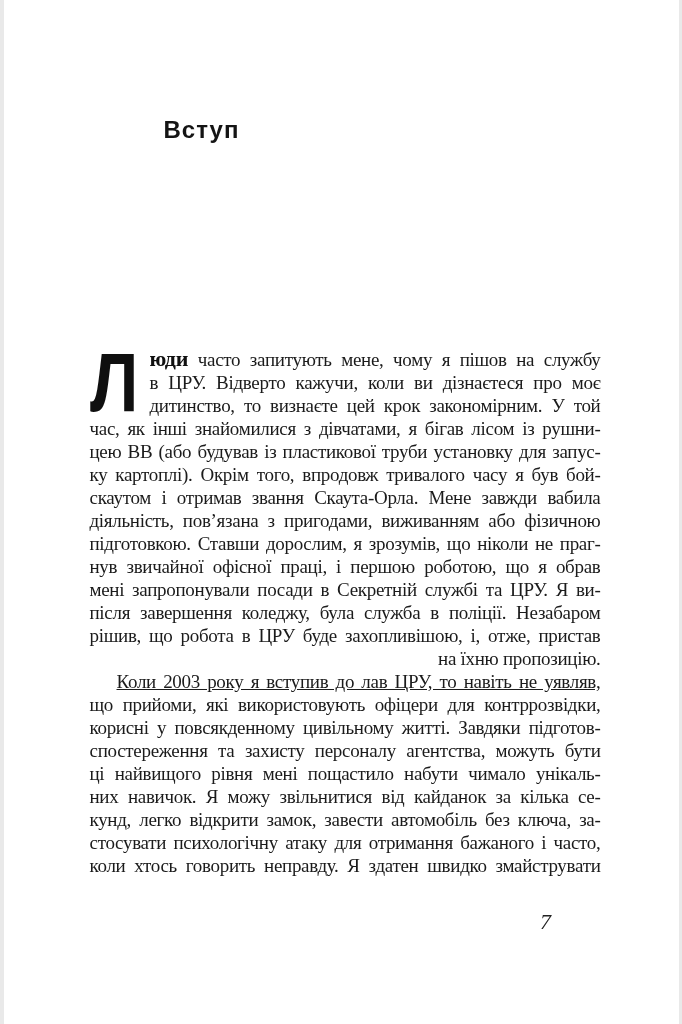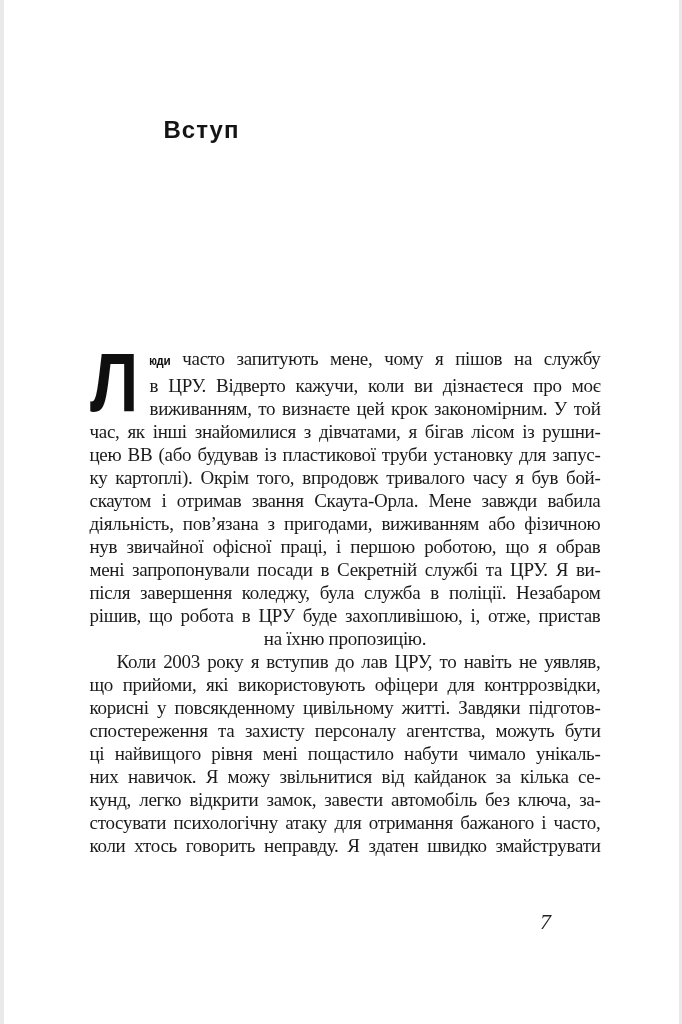--- a/index.html
+++ b/index.html
@@ -33,51 +33,51 @@
     top: 347px;
     width: 511px;
     font-family: "Liberation Serif", serif;
     font-size: 19px;
     line-height: 23px;
     letter-spacing: -0.3px;
     color: #1b1b1b;
   }
 
   .line {
-    text-align: center;
+    text-align: right;
     white-space: normal;
   }
   .line.j {
     text-align: justify;
     text-align-last: justify;
   }
-  .line.indent { text-indent: 27px; }
+  .line.indent { text-indent: 27px; text-decoration: underline; }
 
   .dropcap {
     float: left;
     width: 50px;
     height: 66px;
     margin-right: 10px;
     font-family: "Liberation Sans", sans-serif;
     font-weight: 700;
     font-size: 84px;
     line-height: 70px;
     letter-spacing: 0;
     color: #0f0f0f;
   }
   .dropcap .dc-glyph {
     display: inline-block;
     transform: scaleX(0.82);
     transform-origin: 0 50%;
   }
 
   .lead-bold {
-    font-family: Liberation Mono, monospace;
+    font-family: Liberation Serif, serif;
     font-weight: 700;
-    font-size: 12px;
+    font-size: 22px;
     letter-spacing: -0.2px;
     color: #101010;
   }
 
   .page-number {
     position: absolute;
     left: 528px;
     top: 910px;
     width: 28px;
     text-align: center;
@@ -94,26 +94,27 @@
 <div class="page">
 
   <div class="chapter-title">Вступ</div>
 
   <div class="textblock">
 
     <div class="line j">
       <span class="dropcap"><span class="dc-glyph">Л</span></span><span class="lead-bold">юди</span> <span>часто запитують мене, чому я пішов на службу</span>
     </div>
     <div class="line j">в ЦРУ. Відверто кажучи, коли ви дізнаєтеся про моє</div>
-    <div class="line j">виживанням, то визнаєте цей крок закономірним. У той</div>
+    <div class="line j">дитинство, то визнаєте цей крок закономірним. У той</div>
     <div class="line j">час, як інші знайомилися з дівчатами, я бігав лісом із рушни-</div>
     <div class="line j">цею BB (або будував із пластикової труби установку для запус-</div>
     <div class="line j">ку картоплі). Окрім того, впродовж тривалого часу я був бой-</div>
     <div class="line j">скаутом і отримав звання Скаута-Орла. Мене завжди вабила</div>
     <div class="line j">діяльність, пов’язана з пригодами, виживанням або фізичною</div>
+    <div class="line j">підготовкою. Ставши дорослим, я зрозумів, що ніколи не праг-</div>
     <div class="line j">нув звичайної офісної праці, і першою роботою, що я обрав</div>
     <div class="line j">мені запропонували посади в Секретній службі та ЦРУ. Я ви-</div>
     <div class="line j">після завершення коледжу, була служба в поліції. Незабаром</div>
     <div class="line j">рішив, що робота в ЦРУ буде захопливішою, і, отже, пристав</div>
     <div class="line">на їхню пропозицію.</div>
 
     <div class="line j indent">Коли 2003 року я вступив до лав ЦРУ, то навіть не уявляв,</div>
     <div class="line j">що прийоми, які використовують офіцери для контррозвідки,</div>
     <div class="line j">корисні у повсякденному цивільному житті. Завдяки підготов-</div>
     <div class="line j">спостереження та захисту персоналу агентства, можуть бути</div>

